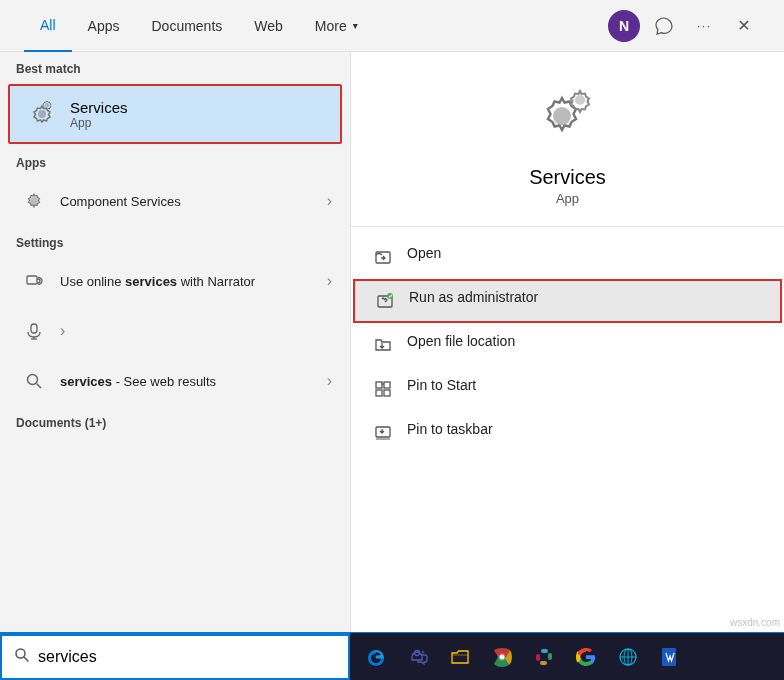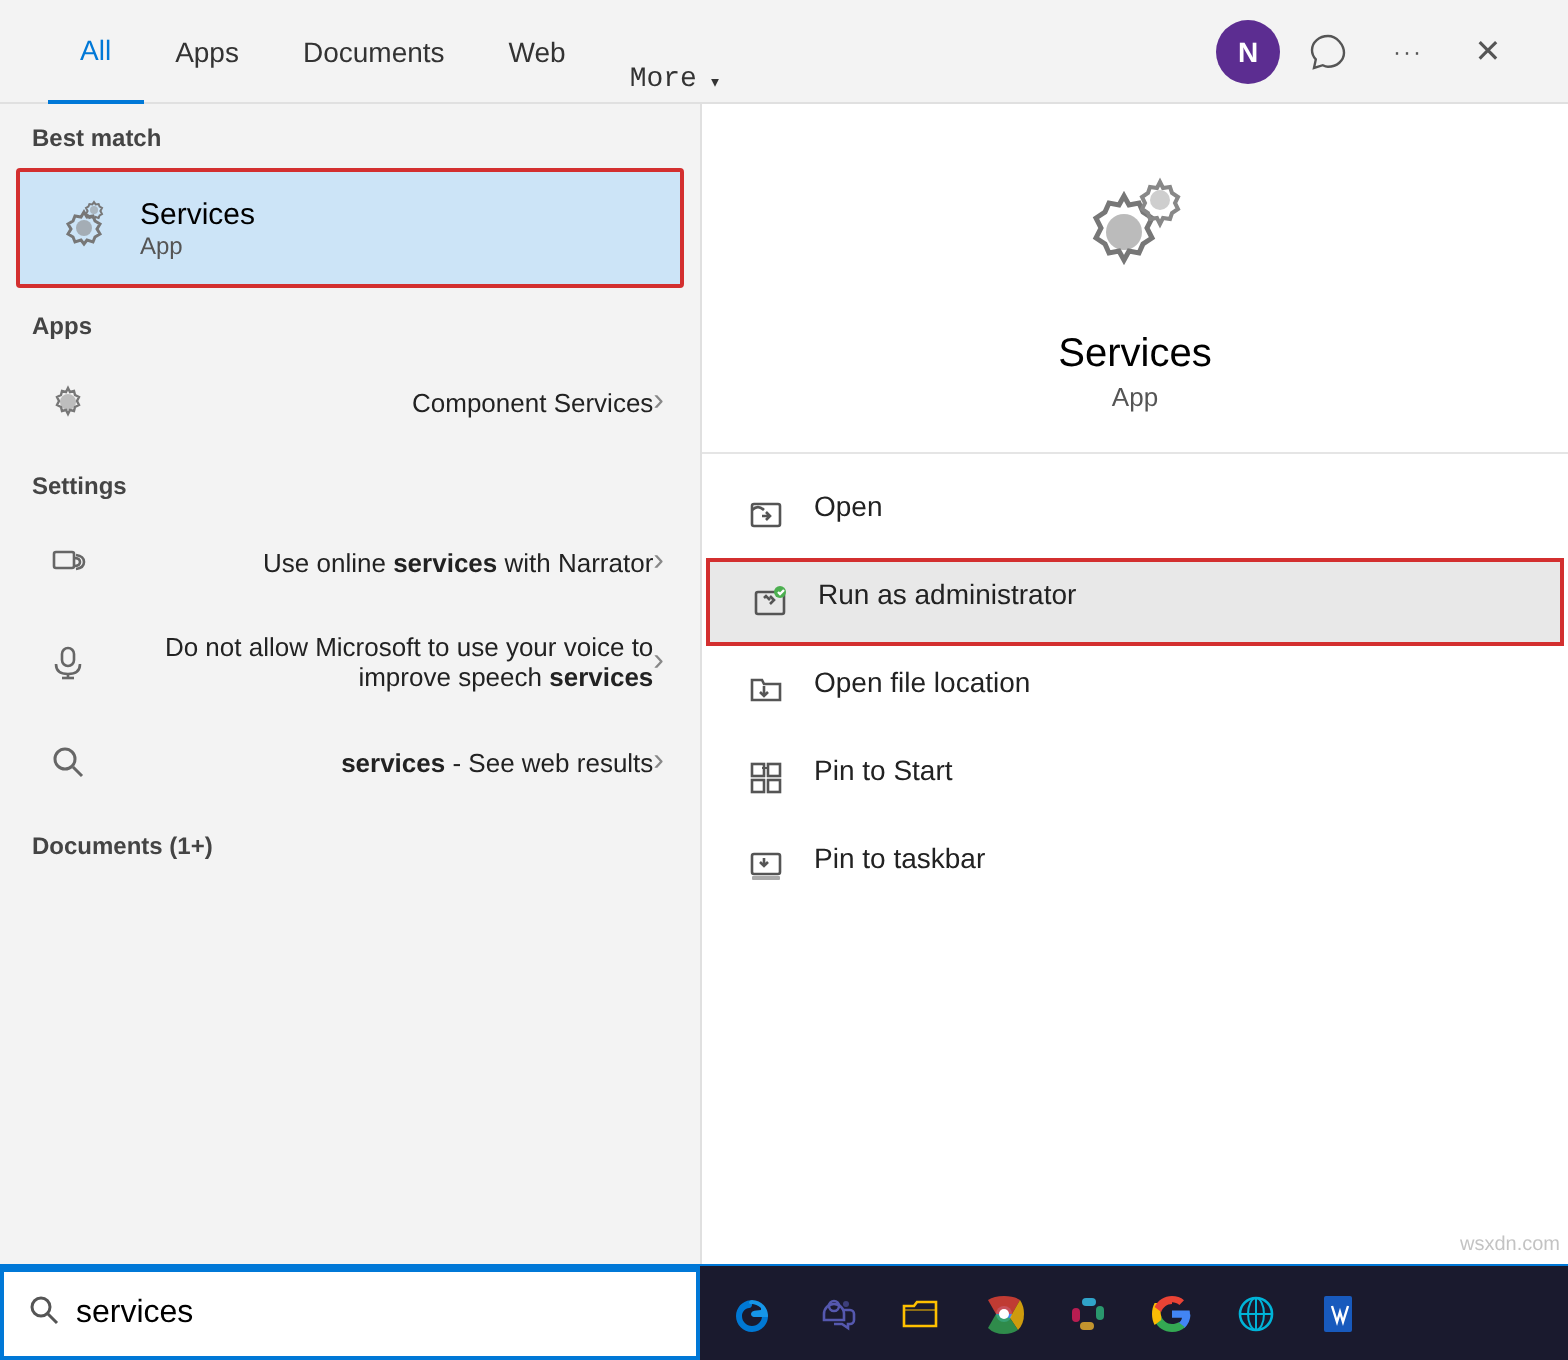--- a/index.html
+++ b/index.html
@@ -32,23 +32,22 @@
       display: flex;
       align-items: center;
       position: relative;
     }
     .nav-tab.active {
       color: #0078d7;
       border-bottom: 2px solid #0078d7;
     }
     .more-tab {
       display: flex;
-      align-items: flex-end;
+      align-items: center;
       gap: 4px;
-      font-family: Liberation Mono, monospace;
     }
     .nav-right {
       margin-left: auto;
       display: flex;
       align-items: center;
       gap: 8px;
     }
     .avatar-circle {
       width: 32px;
       height: 32px;
@@ -126,21 +125,20 @@
     }
 
     
     .list-item {
       display: flex;
       align-items: center;
       padding: 9px 14px;
       cursor: pointer;
       border-radius: 2px;
       margin: 0 4px;
-      text-align: right;
     }
     .list-item-icon {
       width: 32px;
       height: 32px;
       display: flex;
       align-items: center;
       justify-content: center;
       margin-right: 10px;
       flex-shrink: 0;
       font-size: 16px;
@@ -381,21 +379,20 @@
     </div>
     <div class="list-item">
       <div class="list-item-icon">
         <svg width="20" height="20" viewBox="0 0 20 20">
           <rect x="7" y="3" width="6" height="9" rx="3" fill="none" stroke="#666" stroke-width="1.3"></rect>
           <path d="M4 11 Q4 16 10 16 Q16 16 16 11" fill="none" stroke="#666" stroke-width="1.3"></path>
           <line x1="10" y1="16" x2="10" y2="18" stroke="#666" stroke-width="1.3"></line>
           <line x1="7" y1="18" x2="13" y2="18" stroke="#666" stroke-width="1.3"></line>
         </svg>
       </div>
-      <div class="list-item-text">Do not allow Microsoft to use your voice to improve speech <strong>services</strong></div>
       <div class="list-item-arrow chevron"></div>
     </div>
 
     <div class="list-item">
       <div class="list-item-icon">
         <svg width="18" height="18" viewBox="0 0 18 18">
           <circle cx="7.5" cy="7.5" r="5" fill="none" stroke="#666" stroke-width="1.5"></circle>
           <line x1="11.5" y1="11.5" x2="16" y2="16" stroke="#666" stroke-width="1.5"></line>
         </svg>
       </div>

